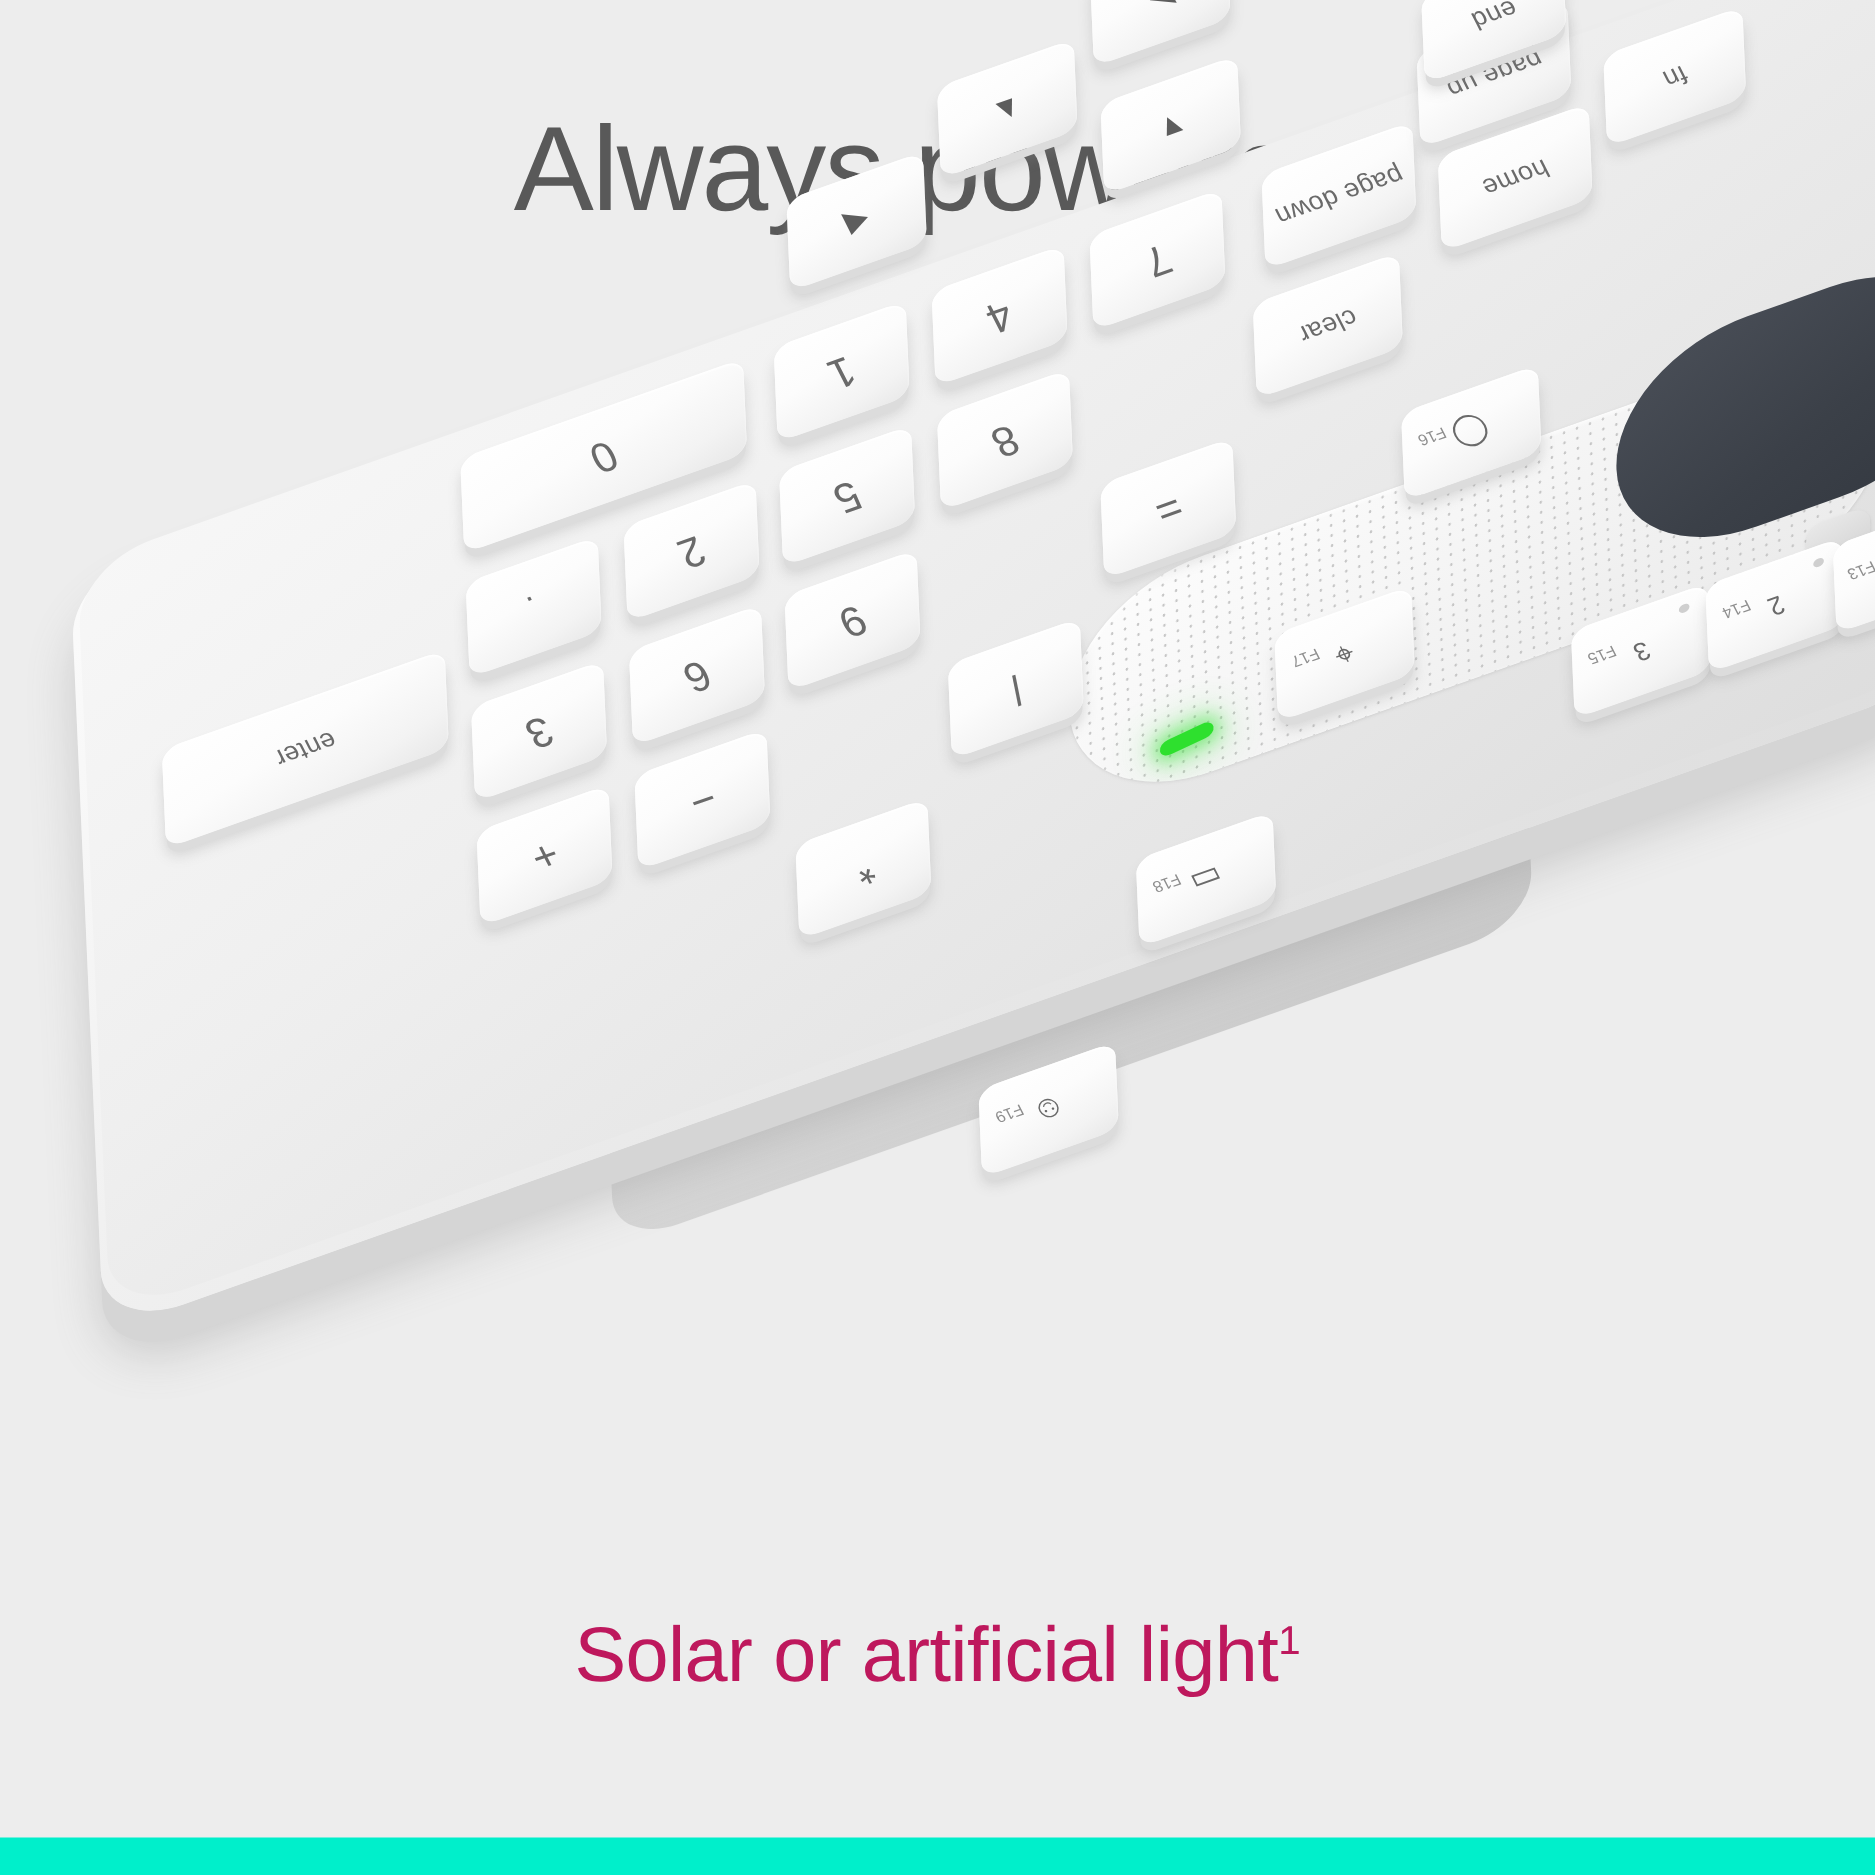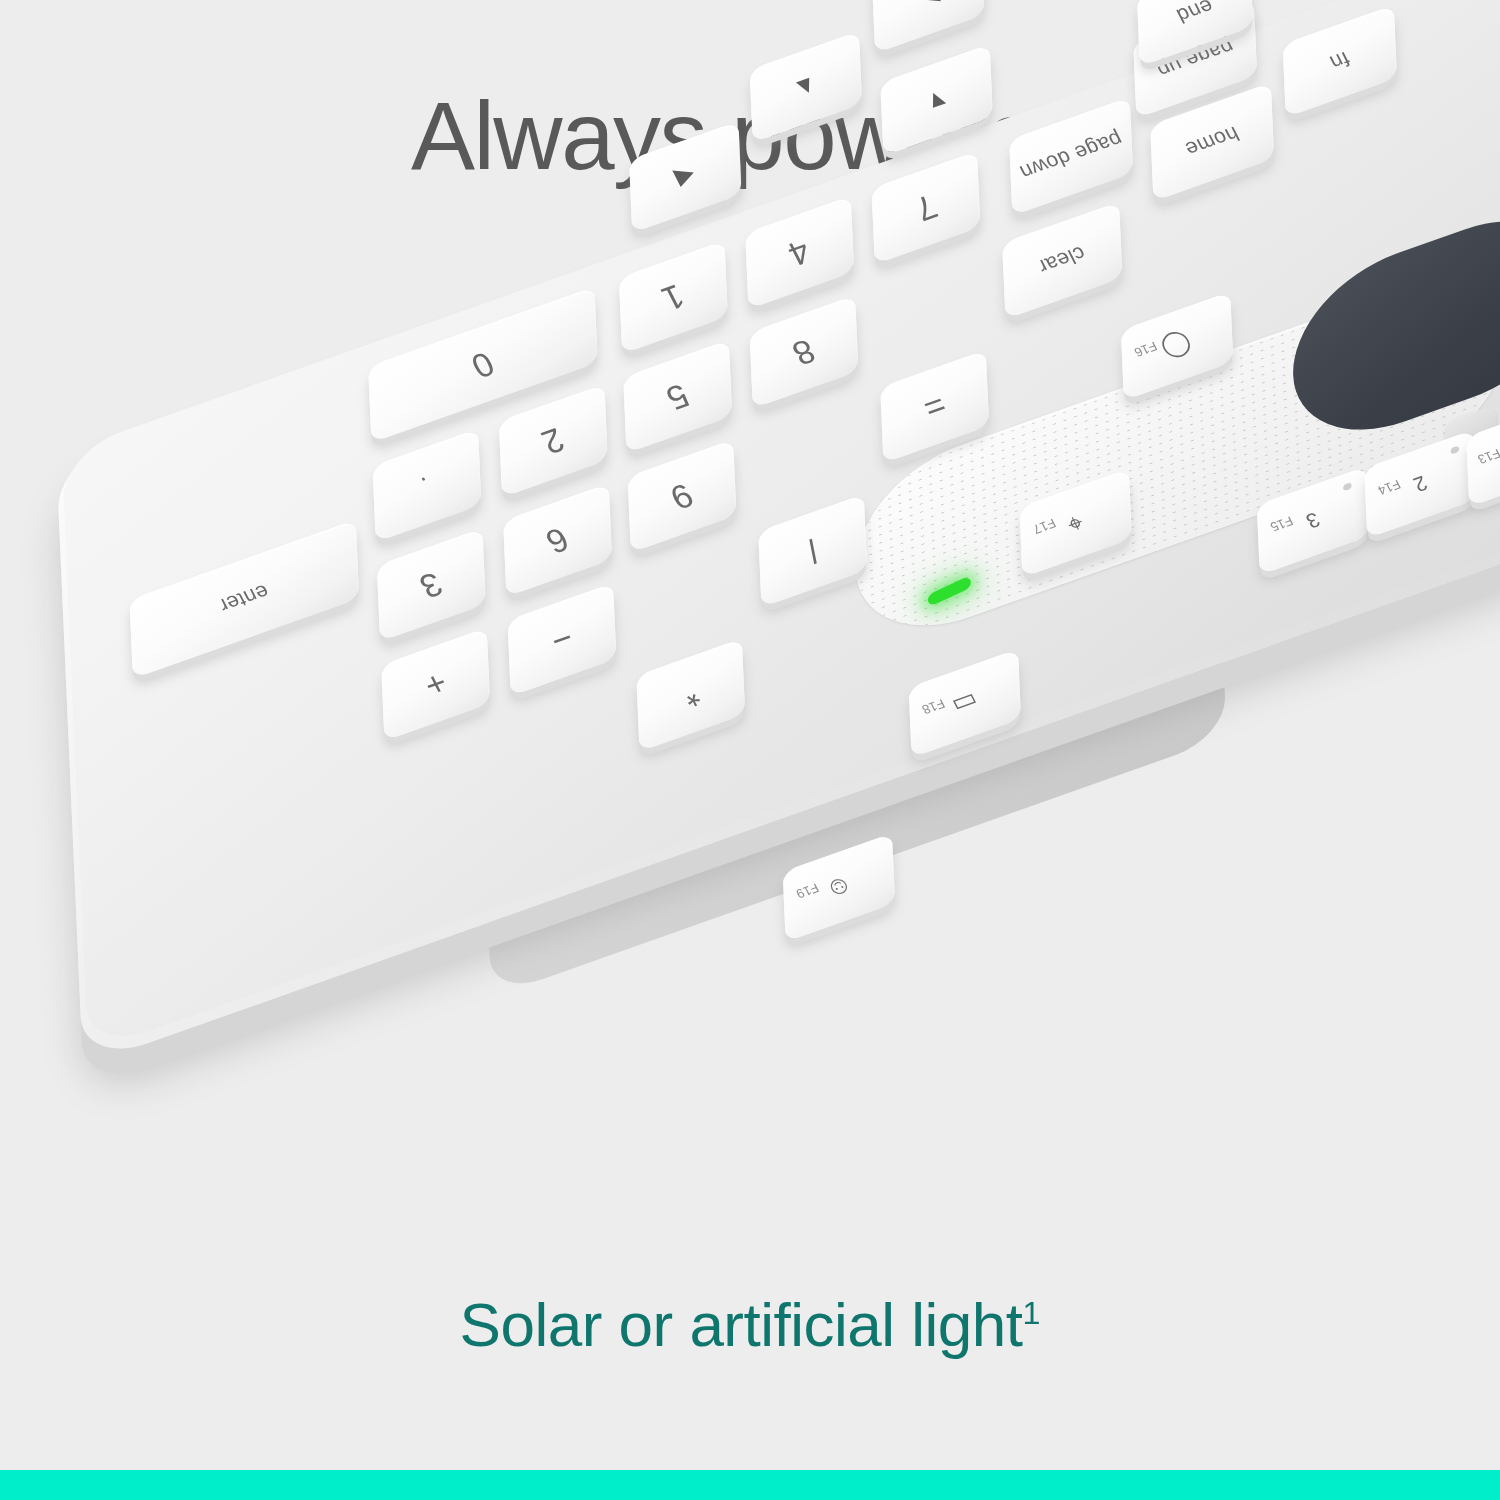--- a/index.html
+++ b/index.html
@@ -14,21 +14,21 @@
 
   
   .headline{
     position:absolute;left:0;top:86px;width:1500px;text-align:center;
     font-size:96px;line-height:1.05;font-weight:400;letter-spacing:-1.5px;
     color:#595959;
   }
   .caption{
     position:absolute;left:0;top:1292px;width:1500px;text-align:center;
     font-size:62px;line-height:1.05;font-weight:400;letter-spacing:-0.5px;
-    color:#0f766e;
+    color:#be185d;
   }
   .caption sup{font-size:0.52em;vertical-align:super;letter-spacing:0;}
 
   
   .brandbar{position:absolute;left:0;bottom:0;width:1500px;height:30px;background:#00efcb;}
 
   
   .scene{position:absolute;left:0;top:180px;width:1500px;height:1060px;}
 
   

